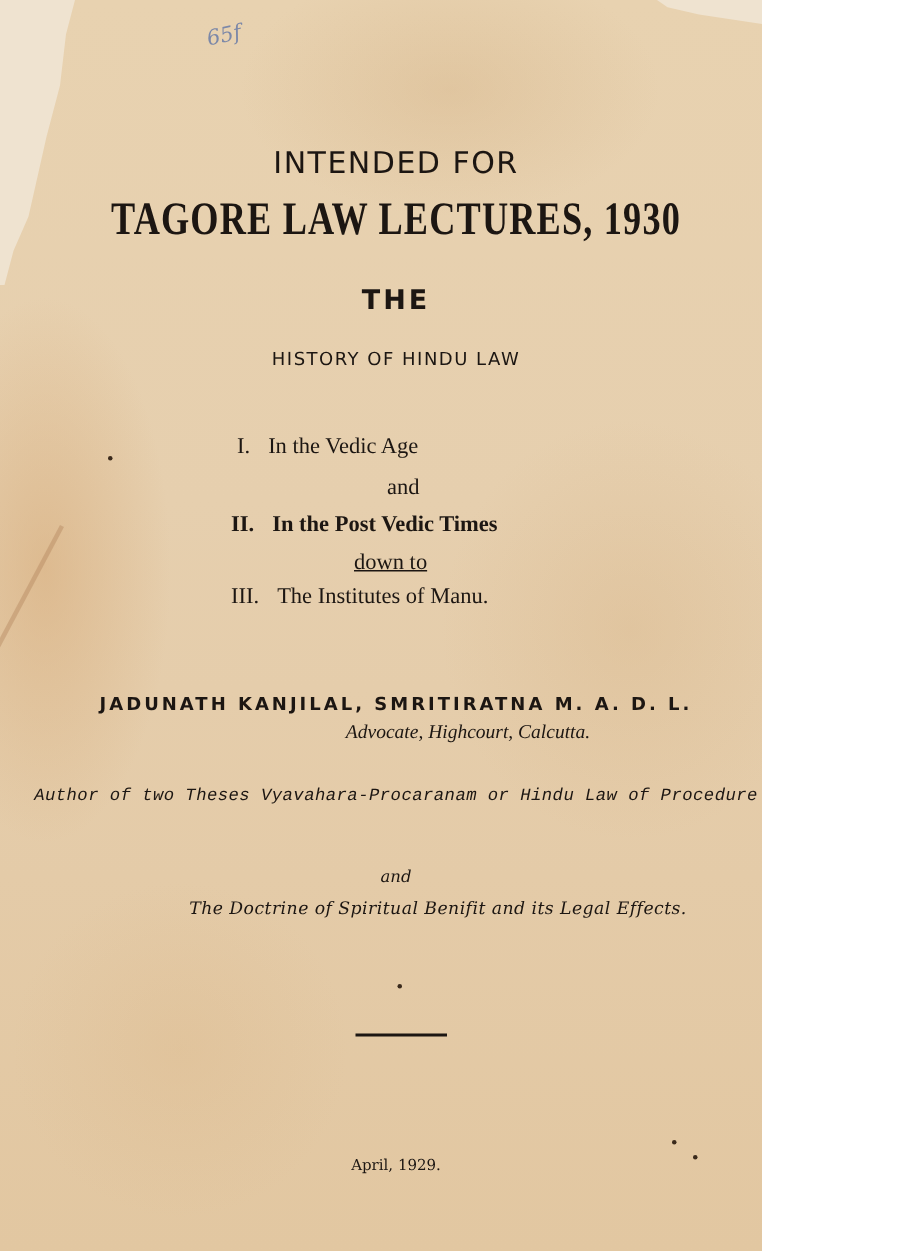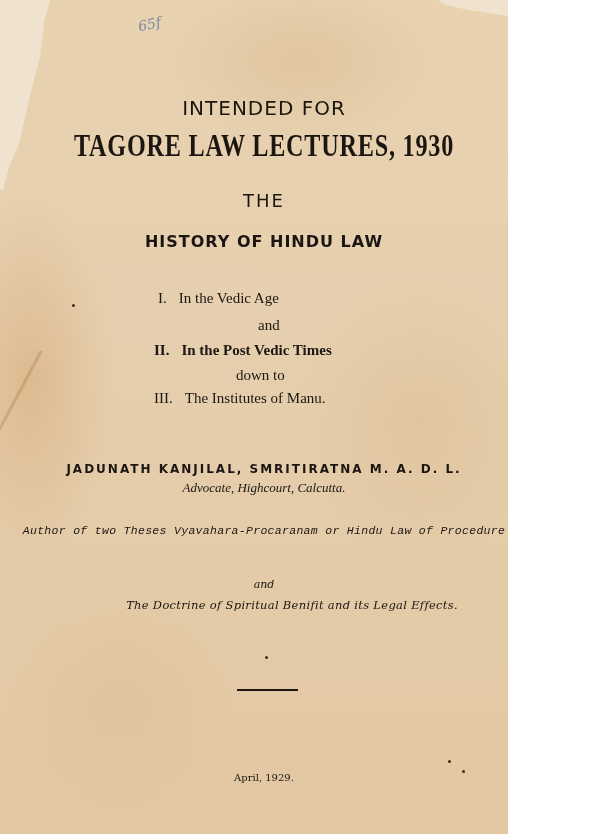--- a/index.html
+++ b/index.html
@@ -35,31 +35,31 @@
       position: absolute; left: 138px; top: 16px;
       font-family: "DejaVu Serif", serif; font-size: 14px; color: #7c88a8;
       transform: rotate(-12deg); font-style: italic;
     }
     .line { position: absolute; left: 0; width: 528px; text-align: center; color: #1c1612; }
     .intended { top: 96px; font-family: "DejaVu Sans", sans-serif; font-size: 20px; letter-spacing: 1px; }
     .main-title {
       top: 128px; font-family: "Liberation Serif", serif; font-weight: bold; font-size: 31px;
       transform: scaleX(0.78); letter-spacing: 1px;
     }
-    .the { top: 190px; font-family: "DejaVu Sans", sans-serif; font-weight: normal; font-size: 18px; letter-spacing: 2px; left: 0; }
-    .history { top: 232px; font-family: "DejaVu Sans", sans-serif; font-weight: bold; font-size: 16px; letter-spacing: 1px; }
+    .the { top: 190px; font-family: "DejaVu Sans", sans-serif; font-weight: bold; font-size: 18px; letter-spacing: 2px; left: 0; }
+    .history { top: 232px; font-family: "DejaVu Sans", sans-serif; font-weight: normal; font-size: 12px; letter-spacing: 1px; }
     .toc {
       position: absolute; left: 158px; top: 290px; font-family: "Liberation Serif", serif; font-size: 15px; color: #1c1612;
     }
     .toc-row { position: absolute; white-space: nowrap; text-align: center; }
     .toc-row .num { display: inline-block; margin-right: 12px; }
     .author {
       top: 462px; font-family: "DejaVu Sans", sans-serif; font-weight: bold; font-size: 12px; letter-spacing: 2px;
     }
-    .affiliation { top: 480px; font-family: "Liberation Serif", serif; font-style: italic; font-size: 13px; }
+    .affiliation { top: 480px; font-family: "Liberation Serif", serif; font-style: italic; font-size: 13px; padding-left: 48px; }
     .theses1 { top: 524px; font-family: Liberation Mono, monospace; font-style: italic; font-size: 11.5px; letter-spacing: 0.3px; }
     .theses-and { top: 578px; font-family: "DejaVu Serif", serif; font-style: italic; font-size: 11px; }
     .theses2 { top: 598px; font-family: "DejaVu Serif", serif; font-style: italic; font-size: 11.5px; letter-spacing: 0.3px; margin-left: 28px; }
     .rule { position: absolute; left: 237px; top: 689px; width: 61px; height: 2px; background: #1c1612; }
     .date { top: 772px; font-family: "DejaVu Serif", serif; font-size: 10px; }
     .speck { position: absolute; width: 3px; height: 3px; border-radius: 50%; background: #3a2a1c; }
   </style>
 </head>
 <body>
 
@@ -76,21 +76,21 @@
   <div class="line history">HISTORY OF HINDU LAW</div>
 
   <div class="toc">
     <div class="toc-row" style="left:0; top:0;">
       <span class="num">I.</span><span>In the Vedic Age</span>
     </div>
     <div class="toc-row" style="left:100px; top:27px;">and</div>
     <div class="toc-row" style="left:-4px; top:52px;font-weight:bold;">
       <span class="num">II.</span><span>In the Post Vedic Times</span>
     </div>
-    <div class="toc-row" style="left:78px; top:77px;">down to</div>
+    <div class="toc-row" style="left:78px; top:77px;text-decoration:underline;">down to</div>
     <div class="toc-row" style="left:-4px; top:100px;">
       <span class="num">III.</span><span>The Institutes of Manu.</span>
     </div>
   </div>
 
   <div class="line author">JADUNATH KANJILAL, SMRITIRATNA M. A. D. L.</div>
   <div class="line affiliation">Advocate, Highcourt, Calcutta.</div>
 
   <div class="line theses1">Author of two Theses Vyavahara-Procaranam or Hindu Law of Procedure</div>
   <div class="line theses-and">and</div>

